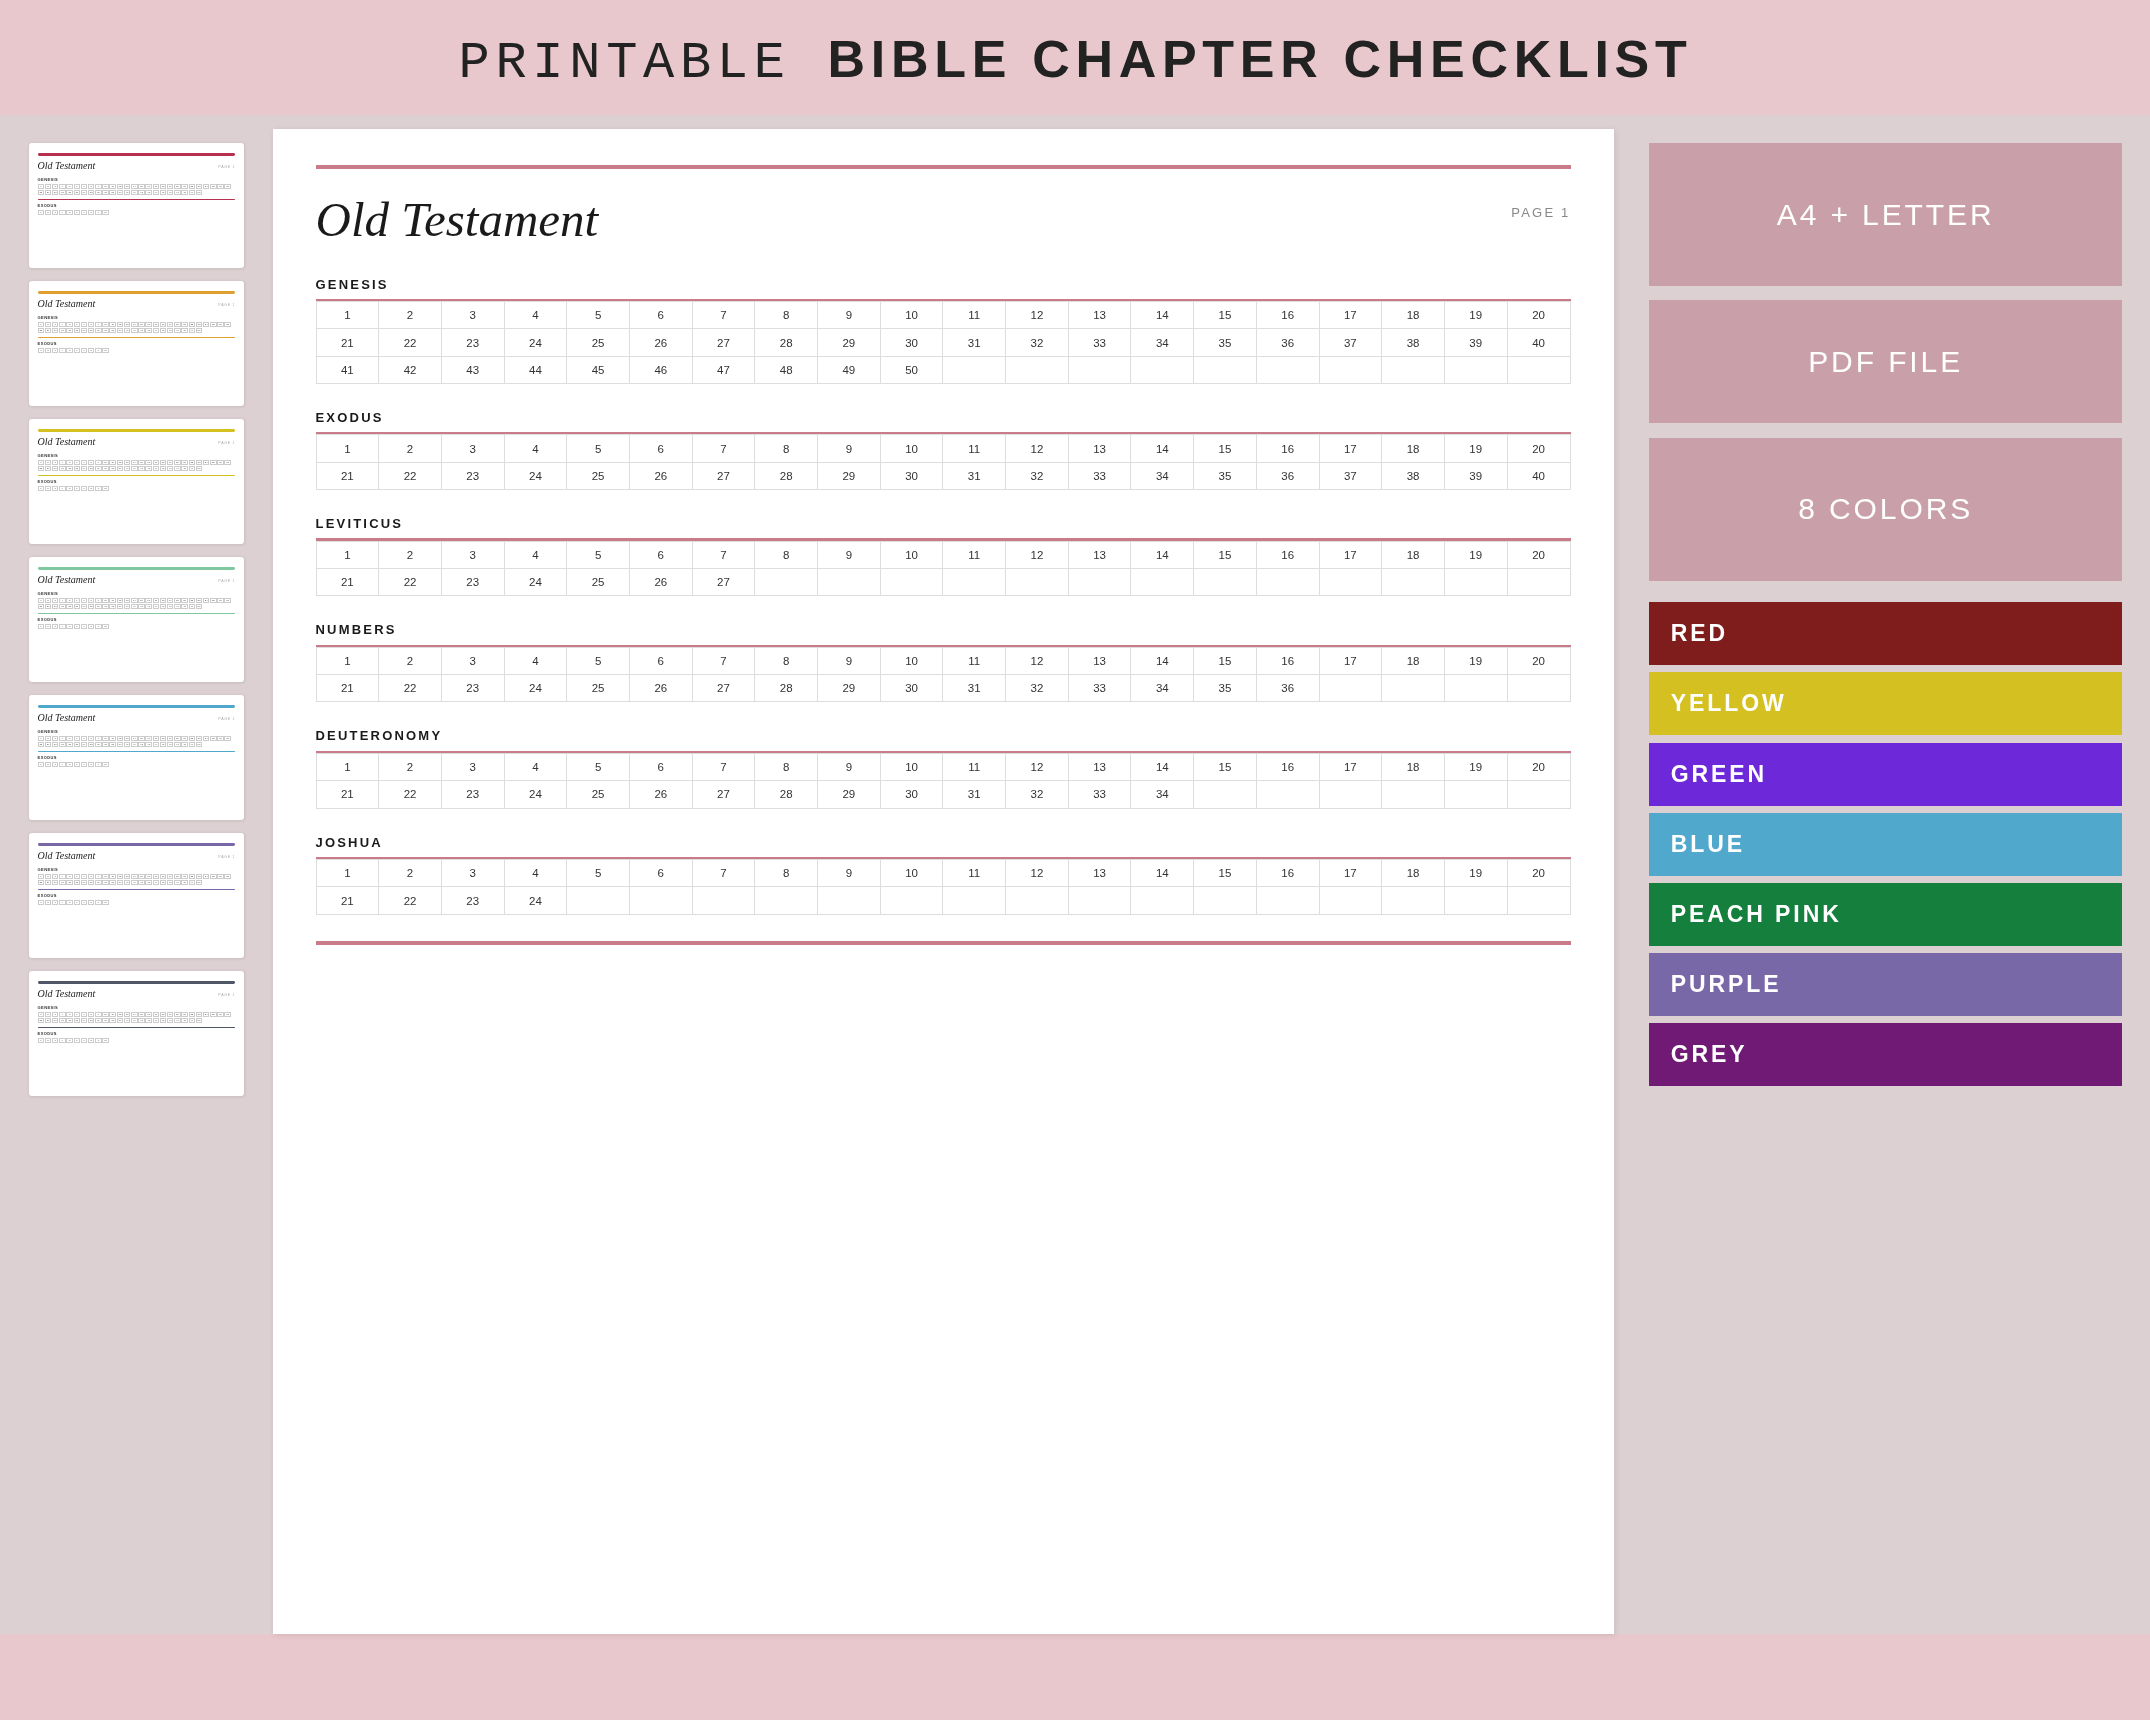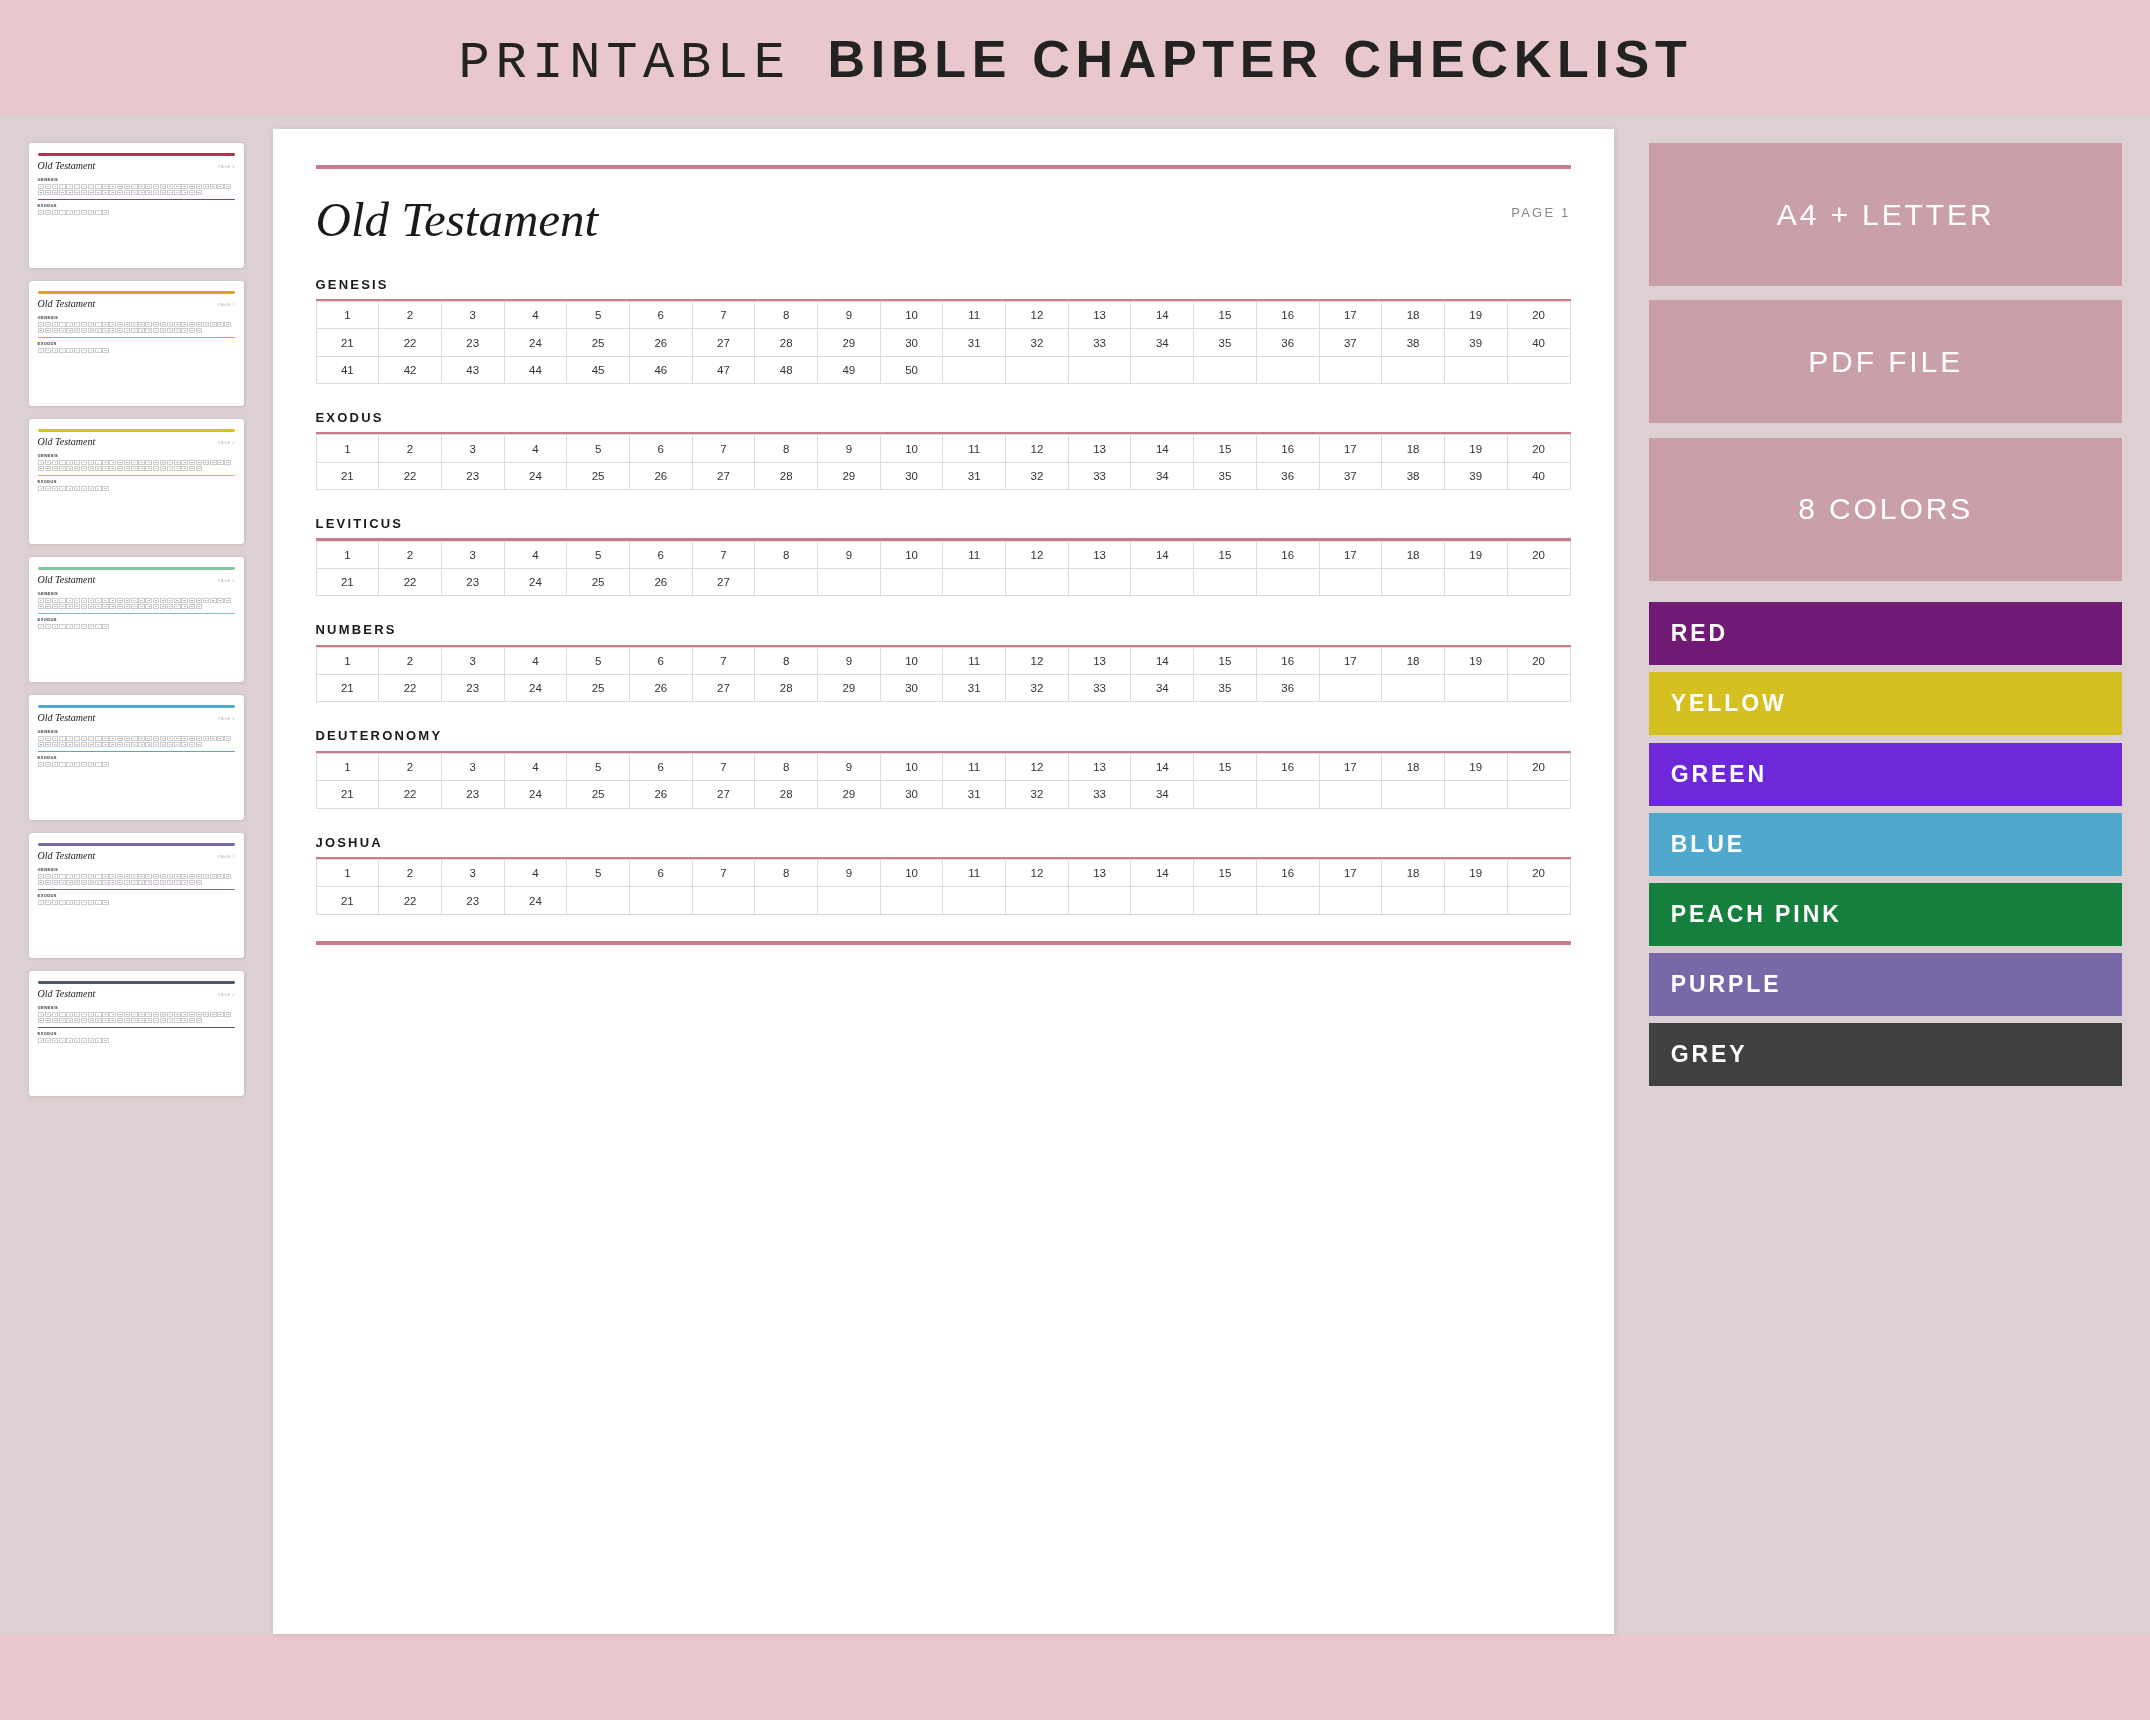--- a/index.html
+++ b/index.html
@@ -1071,38 +1071,38 @@
     <div class="info-badge">
       <span>A4 + LETTER</span>
     </div>
     <div class="info-badge pdf">
       <span>PDF FILE</span>
     </div>
     <div class="info-badge colors">
       <span>8 COLORS</span>
     </div>
     <div id="swatches-container">
-        <div class="color-swatch" style="background: #701a75;">
+        <div class="color-swatch" style="background: #7f1d1d;">
           <span class="color-swatch-label">RED</span>
         </div>
         <div class="color-swatch" style="background: rgb(212, 192, 32);">
           <span class="color-swatch-label">YELLOW</span>
         </div>
         <div class="color-swatch" style="background: #6d28d9;">
           <span class="color-swatch-label">GREEN</span>
         </div>
         <div class="color-swatch" style="background: rgb(80, 168, 204);">
           <span class="color-swatch-label">BLUE</span>
         </div>
         <div class="color-swatch" style="background: #15803d;">
           <span class="color-swatch-label">PEACH PINK</span>
         </div>
         <div class="color-swatch" style="background: rgb(120, 104, 168);">
           <span class="color-swatch-label">PURPLE</span>
         </div>
-        <div class="color-swatch" style="background: #404040; text-align: right;">
+        <div class="color-swatch" style="background: #701a75; text-align: right;">
           <span class="color-swatch-label">GREY</span>
         </div>
       </div>
   </div>
 
 </div>
 
 
 </body></html>

